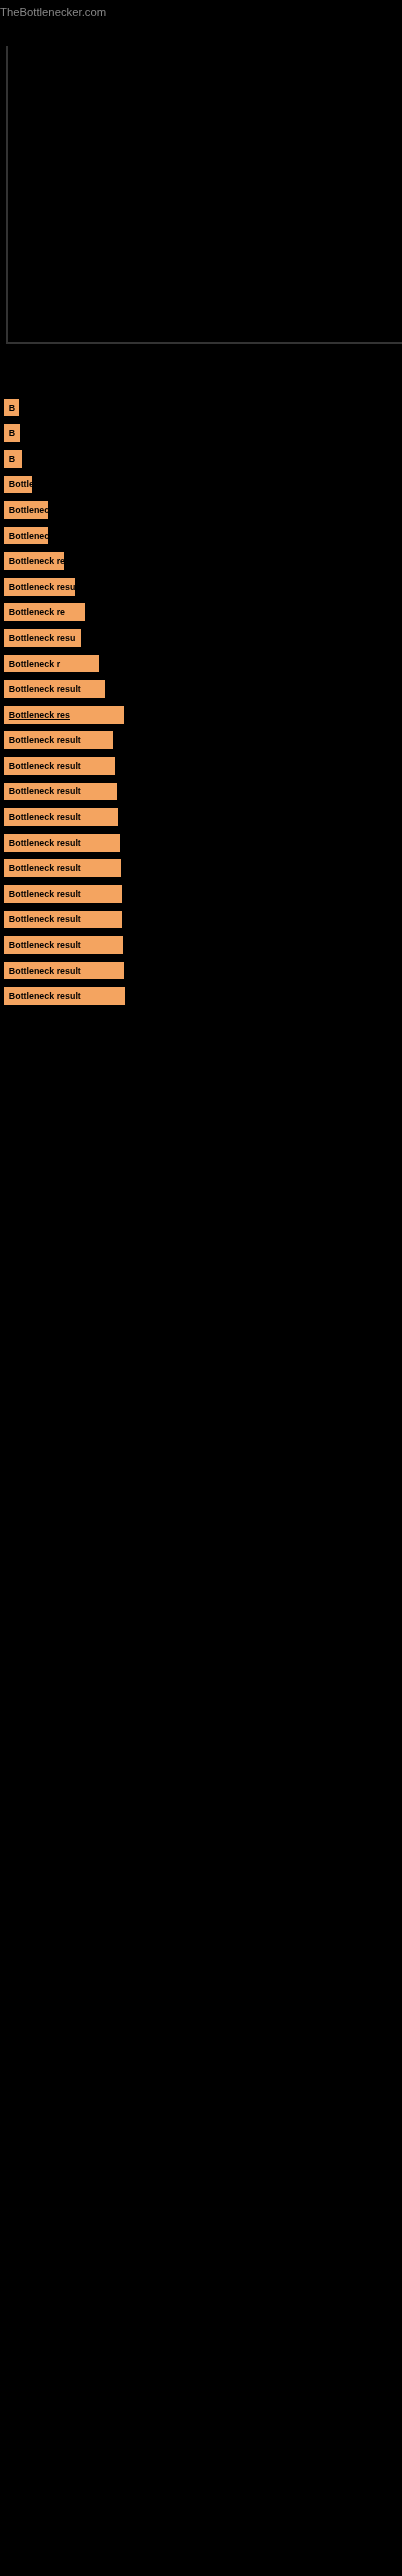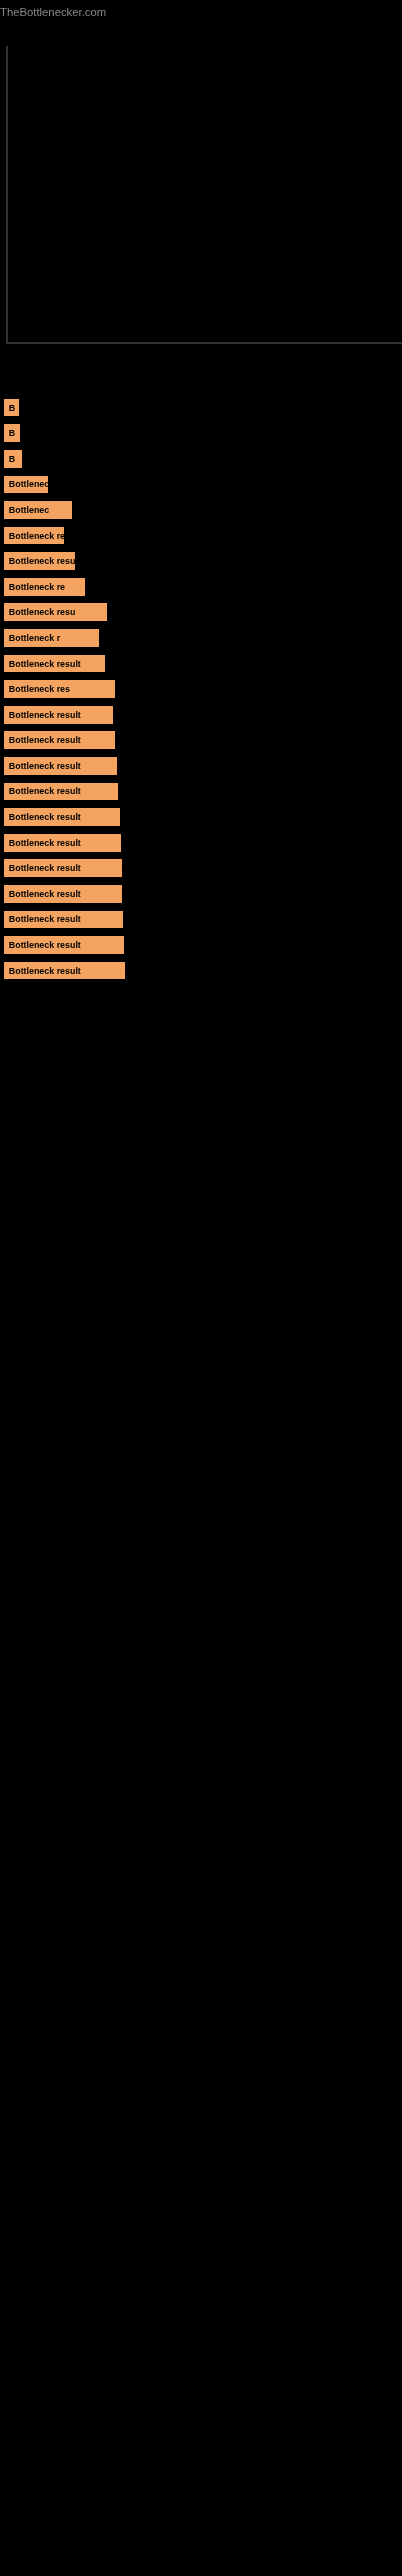--- a/index.html
+++ b/index.html
@@ -37,28 +37,28 @@
       height: 17.7px;
       display: flex;
       align-items: center;
     }
     
     .bar-1 { width: 14.5px; }
     .bar-2 { width: 16px; }
     .bar-3 { width: 17.7px; }
     .bar-4 { width: 28px; }
     .bar-5 { width: 44px; }
-    .bar-6 { width: 68px; text-align: center; }
+    .bar-6 { width: 44px; text-align: center; }
     .bar-7 { width: 60px; }
     .bar-8 { width: 71px; }
     .bar-9 { width: 81px; }
-    .bar-10 { width: 103px; }
+    .bar-10 { width: 77px; }
     .bar-11 { width: 95px; }
     .bar-12 { width: 101px; }
-    .bar-13 { width: 111px; }
+    .bar-13 { width: 120px; text-decoration: underline; }
     .bar-14 { width: 109px; }
     .bar-15 { width: 111px; }
     .bar-16 { width: 113px; }
     .bar-17 { width: 114px; }
     .bar-18 { width: 116px; }
     .bar-19 { width: 117px; }
     .bar-20 { width: 118px; }
     .bar-21 { width: 118px; }
     .bar-22 { width: 119px; }
     .bar-23 { width: 120px; }
@@ -115,20 +115,23 @@
 <div class="bottleneck-item">
       <div class="bottleneck-label bar-1">B</div>
     </div>
     <div class="bottleneck-item">
       <div class="bottleneck-label bar-2">B</div>
     </div>
     <div class="bottleneck-item">
       <div class="bottleneck-label bar-3">B</div>
     </div>
     <div class="bottleneck-item">
+      <div class="bottleneck-label bar-4">Bottlen</div>
+    </div>
+    <div class="bottleneck-item">
       <div class="bottleneck-label bar-5">Bottleneck r</div>
     </div>
     <div class="bottleneck-item">
       <div class="bottleneck-label bar-6">Bottlenec</div>
     </div>
     <div class="bottleneck-item">
       <div class="bottleneck-label bar-7">Bottleneck re</div>
     </div>
     <div class="bottleneck-item">
       <div class="bottleneck-label bar-8">Bottleneck result</div>

